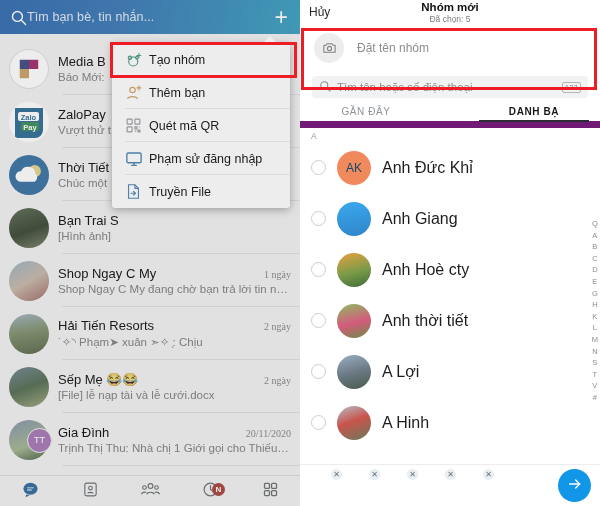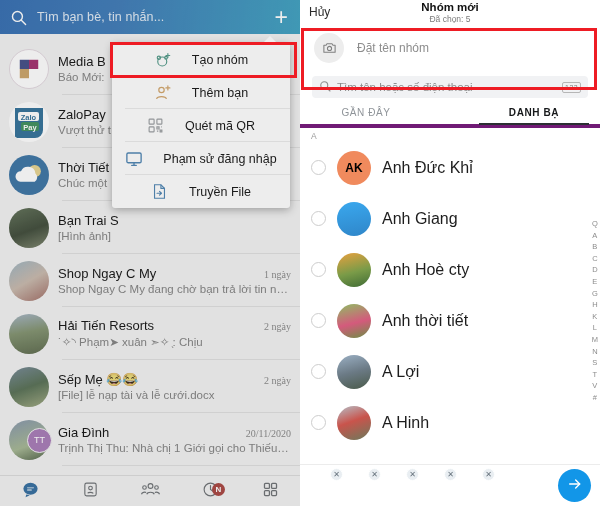--- a/index.html
+++ b/index.html
@@ -11,21 +11,21 @@
   .screen { position: relative; width: 600px; height: 506px; display: flex; }
 
   
   .left {
     position: relative; width: 300px; height: 506px;
     background: #f2f2f2; overflow: hidden;
   }
   .l-header {
     height: 34px; width: 100%;
     background: linear-gradient(100deg, #1478ef 0%, #1b86f0 40%, #05b3ea 100%);
-    display: flex; align-items: center; padding: 0 10px; gap: 10px;
+    display: flex; align-items: center; padding: 0 10px; 
   }
   .search-glyph { width: 17px; height: 17px; flex: 0 0 auto; }
   .l-search-text {
     flex: 1; color: #dbecfd; font-size: 12.5px; letter-spacing: .1px;
   }
   .plus-btn { color: #fff; font-size: 23px; line-height: 18px; font-weight: 300; padding-right: 2px; }
 
   .dim { filter: saturate(.55) brightness(.93); }
 
   .chat-list { position: relative; margin-top: 8px; }
@@ -89,22 +89,22 @@
     background: #fff; border-radius: 3px;
     box-shadow: 0 2px 9px rgba(0,0,0,.30);
     z-index: 20;
   }
   .menu-caret {
     position: absolute; top: -7px; right: 12px;
     width: 0; height: 0; border-left: 8px solid transparent;
     border-right: 8px solid transparent; border-bottom: 8px solid #fff;
   }
   .menu-item {
-    display: flex; align-items: center; gap: 20px;
-    height: 33px; padding: 0 13px; position: relative; justify-content: center;
+    display: flex; align-items: center; gap: 6px;
+    height: 33px; padding: 0 13px; position: relative;
   }
   .menu-item:not(:last-child):after {
     content:""; position:absolute; left: 13px; right: 0; bottom: 0;
     height: 1px; background: #ececec;
   }
   .menu-label { font-size: 12.5px; color: #1d1d1d; }
   .mi-icon { width: 18px; height: 18px; flex: 0 0 auto; }
 
   
   .right {
@@ -138,40 +138,40 @@
     margin: 5px 12px 0 12px; height: 22px; background: #f1f2f4;
     border-radius: 4px; display: flex; align-items: center;
     padding: 0 7px; gap: 6px;
   }
   .r-search-ph { font-size: 11.5px; color: #8d8d8d; flex: 1; }
   .kbd-123 {
     border: 1px solid #b6b6b6; border-radius: 2px; color: #7c7c7c;
     font-size: 7px; padding: 1px 2px; letter-spacing: .4px;
   }
 
-  .tabs { display: flex; height: 27px; border-bottom: 4px solid #701a75; margin-top: 3px; gap: 36px; }
+  .tabs { display: flex; height: 27px; border-bottom: 7px solid #701a75; margin-top: 3px; gap: 36px; }
   .tab {
     flex: 1; display: flex; align-items: center; justify-content: center;
     font-size: 10px; letter-spacing: .6px; color: #8f9499; position: relative;
   }
   .tab.active { color: #16181a; font-weight: bold; }
   .tab.active:after {
     content:""; position:absolute; bottom:-1px; left: 8%; right: 8%;
     height: 2px; background: #2b2f33;
   }
   .sec-letter { font-size: 8.5px; color: #9a9a9a; padding: 3px 0 1px 11px; }
 
   .c-row { display: flex; align-items: center; height: 51px; padding: 0 11px; gap: 11px; }
   .chk {
     width: 15px; height: 15px; border-radius: 50%;
     border: 1.2px solid #cdcdcd; flex: 0 0 auto;
   }
   .c-av { width: 34px; height: 34px; border-radius: 50%; flex: 0 0 auto; overflow:hidden; }
   .c-av-init {
-    background: #f08a5d; color: #000000; font-size: 12px; font-weight: bold;
+    background: #f08a5d; color: #0c4a6e; font-size: 12px; font-weight: normal;
     display: flex; align-items: center; justify-content: center;
   }
   .c-av-1 { background: linear-gradient(170deg,#3aa8ee 0%,#2f86c9 100%); }
   .c-av-2 { background: linear-gradient(165deg,#e8a13f 0%,#7a9b48 55%,#3f6b35 100%); }
   .c-av-3 { background: linear-gradient(165deg,#8fbd63 0%,#d45a7c 55%,#6c8f45 100%); }
   .c-av-4 { background: linear-gradient(160deg,#b5bfc8 0%,#c9544c 45%,#6a7a5c 100%); }
   .c-av-5 { background: linear-gradient(165deg,#9bb0c4 0%,#6b7a85 50%,#4a5a4a 100%); }
   .c-name { font-size: 16px; color: #1d1d1d; }
 
   .alpha-index {

